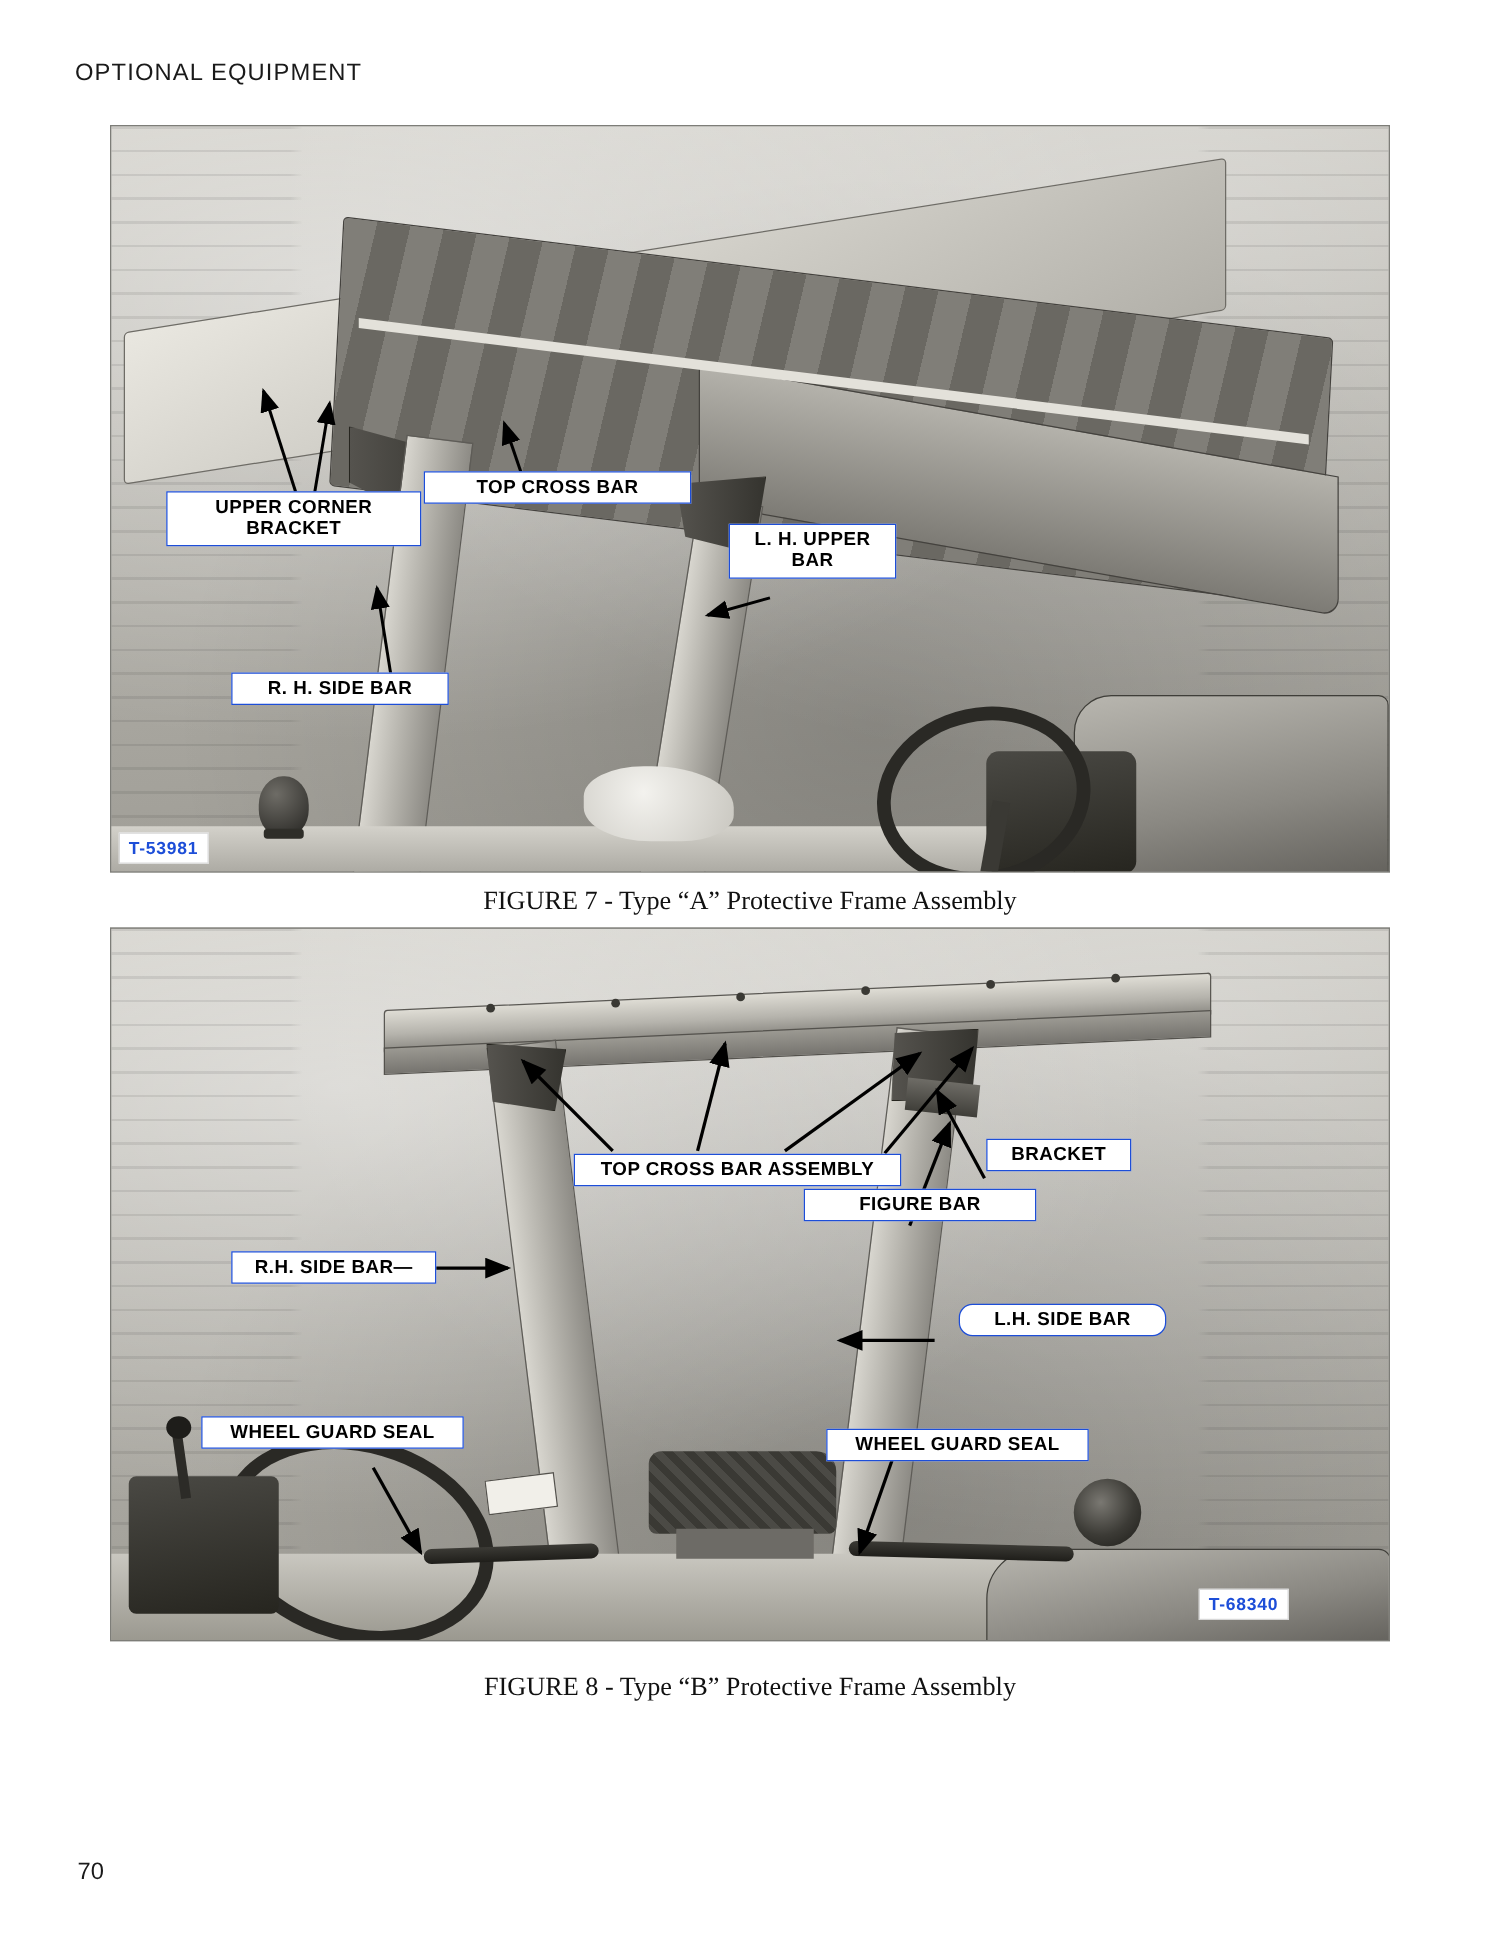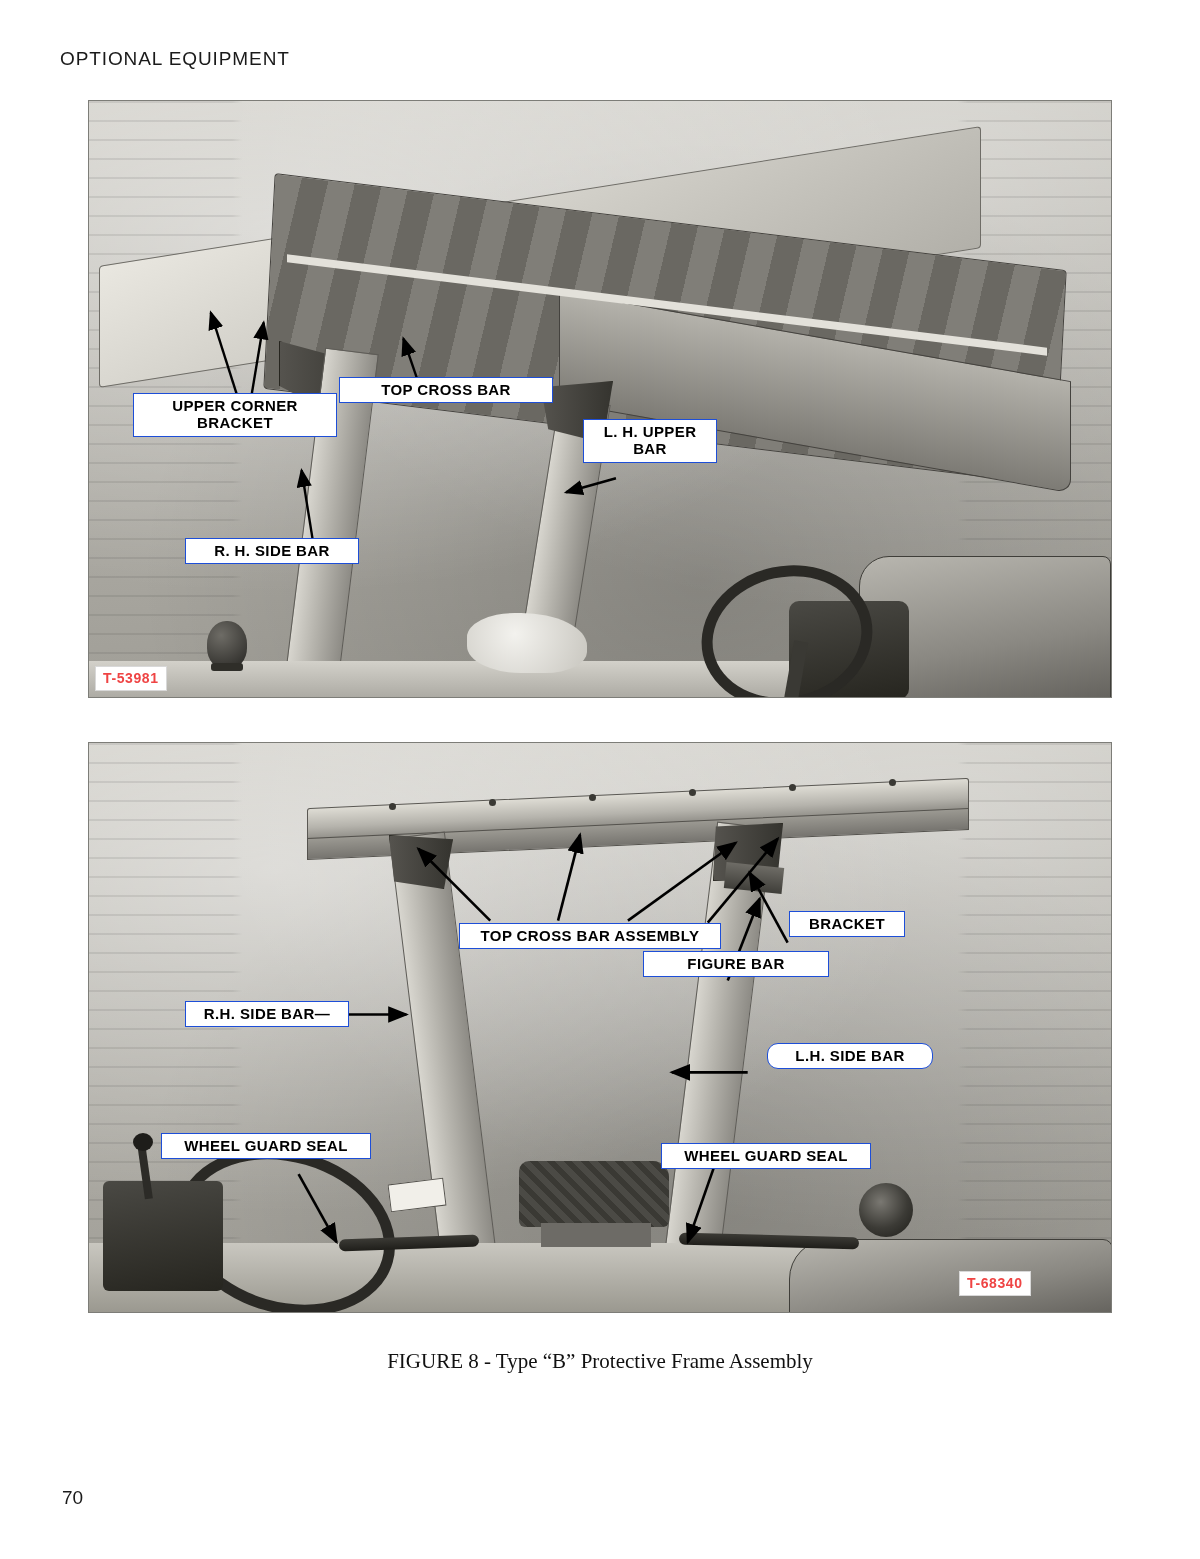--- a/index.html
+++ b/index.html
@@ -131,21 +131,21 @@
     letter-spacing: 0.4px;
     line-height: 1.15;
     padding: 3px 6px 4px;
     text-align: center;
     white-space: pre-line;
     border: 1px solid #1d4ed8;
   }
   .photo-id {
     position: absolute;
     background: #ffffff;
-    color: #ef4444;
+    color: #1d4ed8;
     font-size: 14px;
     font-weight: 700;
     letter-spacing: 0.6px;
     padding: 3px 7px 4px;
     border: 1px solid #d8d8d8;
   }
 
   
   .leaders {
     position: absolute;
@@ -236,20 +236,21 @@
     <div class="callout" style="left:44px; top:292px; width:190px;">UPPER CORNER
 BRACKET</div>
     <div class="callout" style="left:250px; top:276px; width:200px;">TOP CROSS BAR</div>
     <div class="callout" style="left:494px; top:318px; width:120px;">L. H. UPPER
 BAR</div>
     <div class="callout" style="left:96px; top:437px; width:160px;">R. H. SIDE BAR</div>
 
     <div class="photo-id" style="left:6px; top:565px;">T-53981</div>
   </div>
 
+  <div class="figure-caption">FIGURE 7 - Type “A” Protective Frame Assembly</div>
 </div>
 
 <div class="figure-block" id="figure-8">
 
   <div class="photo" id="photo-8">
     <div class="ground"></div>
     <div class="ghost-text"></div>
 
     <div class="shape cross-bar" style="left:218px; top:50px; width:660px; height:34px;
                 transform: skewY(-2.6deg); border-radius:3px;"></div>
@@ -328,16 +329,16 @@
     <div class="callout" style="left:700px; top:168px; width:102px;">BRACKET</div>
     <div class="callout" style="left:554px; top:208px; width:172px;">FIGURE BAR</div>
     <div class="callout" style="left:96px; top:258px; width:150px;">R.H. SIDE BAR—</div>
     <div class="callout" style="left:678px; top:300px; width:152px;border-radius:11px;">L.H. SIDE BAR</div>
     <div class="callout" style="left:72px; top:390px; width:196px;">WHEEL GUARD SEAL</div>
     <div class="callout" style="left:572px; top:400px; width:196px;">WHEEL GUARD SEAL</div>
 
     <div class="photo-id" style="left:870px; top:528px;">T-68340</div>
   </div>
 
-  <div class="figure-caption" style="padding-top:36px;">FIGURE 8 - Type “B” Protective Frame Assembly</div>
+  <div class="figure-caption" style="padding-top:24px;">FIGURE 8 - Type “B” Protective Frame Assembly</div>
 </div>
 
 <div class="page-number">70</div>
 
 </body></html>

